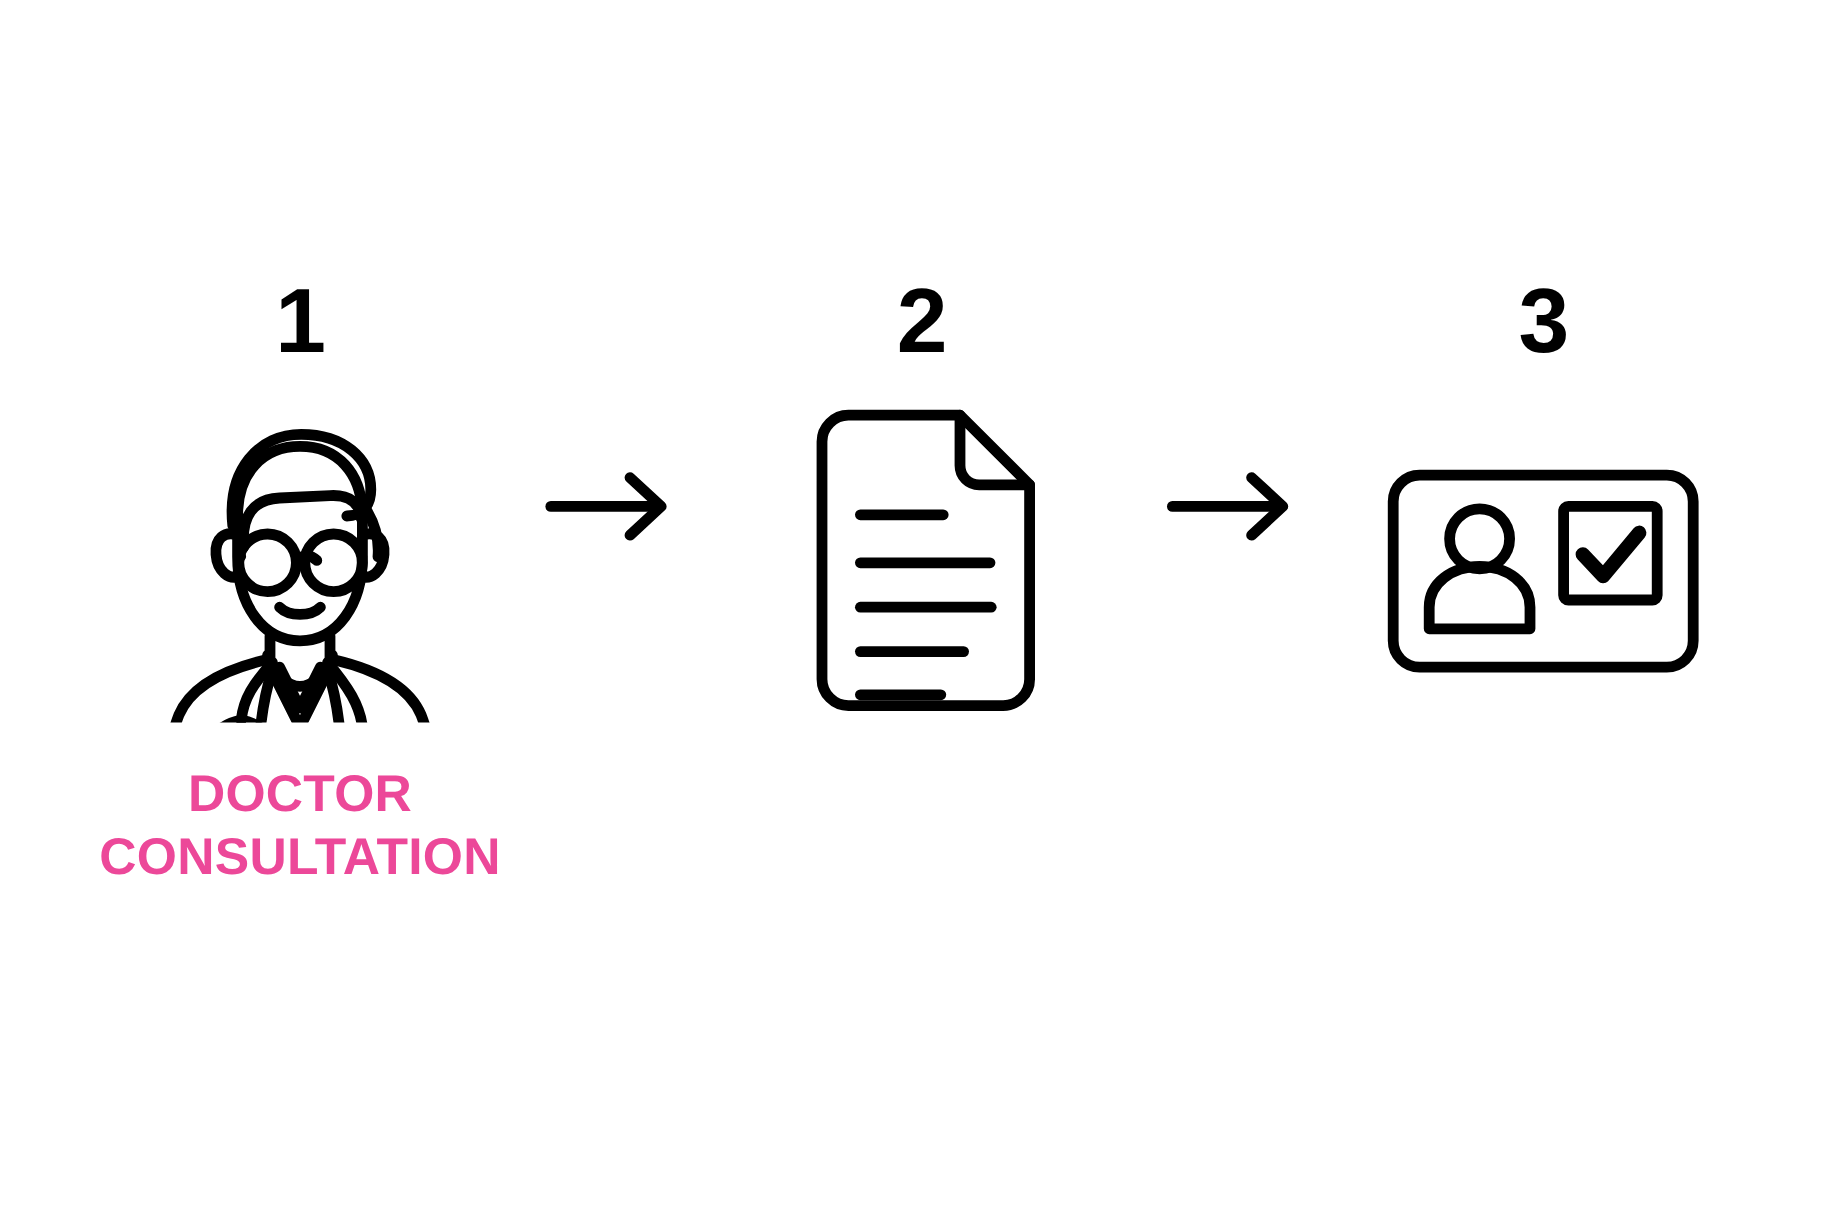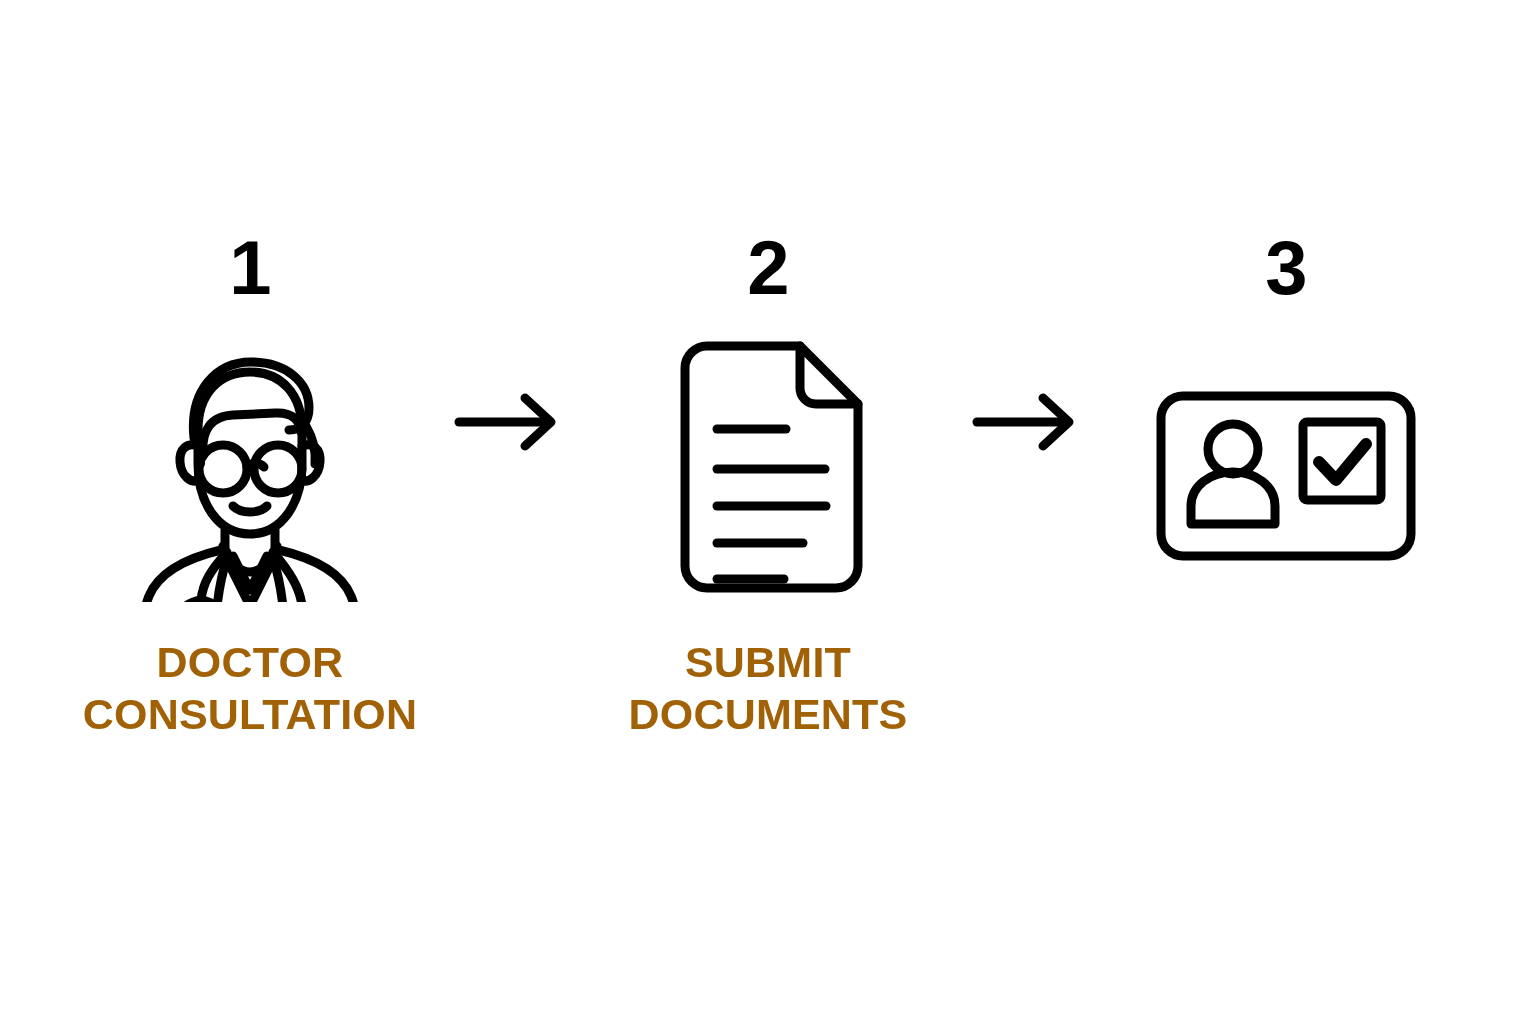--- a/index.html
+++ b/index.html
@@ -59,21 +59,21 @@
     display: flex;
     align-items: center;
     justify-content: center;
   }
 
   .step-label {
     margin-top: 34px;
     font-size: 43px;
     font-weight: 700;
     line-height: 1.22;
-    color: #a16207;
+    color: #ec4899;
     text-align: center;
     letter-spacing: 0.2px;
     white-space: pre-line;
   }
 
   
   .arrow {
     width: 128px;
     flex: 0 0 128px;
     display: flex;
@@ -171,22 +171,20 @@
           <path d="M140 12 L140 54 C140 63 147 70 156 70 L198 70"></path>
 
           <path d="M57 95 L126 95"></path>
           <path d="M57 135 L165 135"></path>
           <path d="M57 172 L166 172"></path>
           <path d="M57 209 L143 209"></path>
           <path d="M57 245 L124 245" stroke-width="9"></path>
         </svg>
       </div>
 
-      <div class="step-label">SUBMIT
-DOCUMENTS</div>
     </div>
 
     <div class="arrow">
       <svg width="110" height="66" viewBox="0 0 110 66" fill="none" stroke="#000000" stroke-width="9" stroke-linecap="round" stroke-linejoin="round">
         <path d="M5 33 L92 33"></path>
         <path d="M71 9 L97 33 L71 57"></path>
       </svg>
     </div>
 
     <div class="step">

